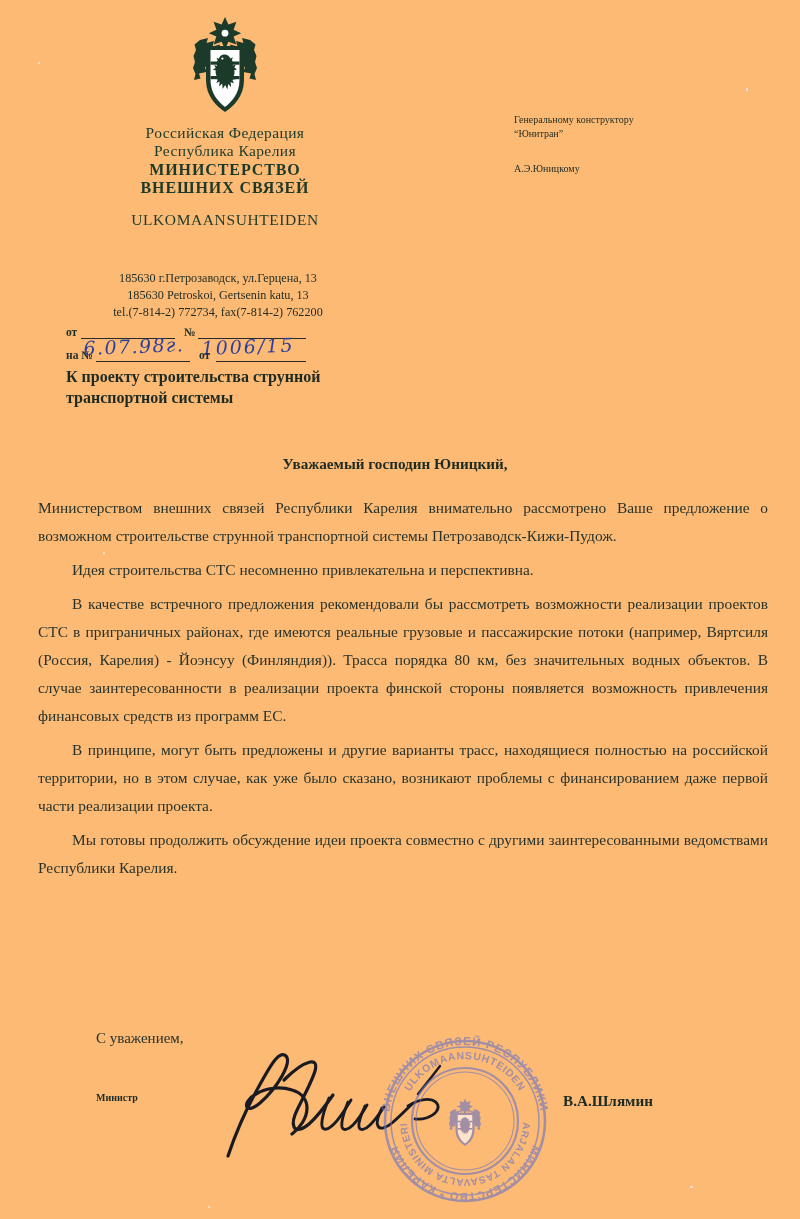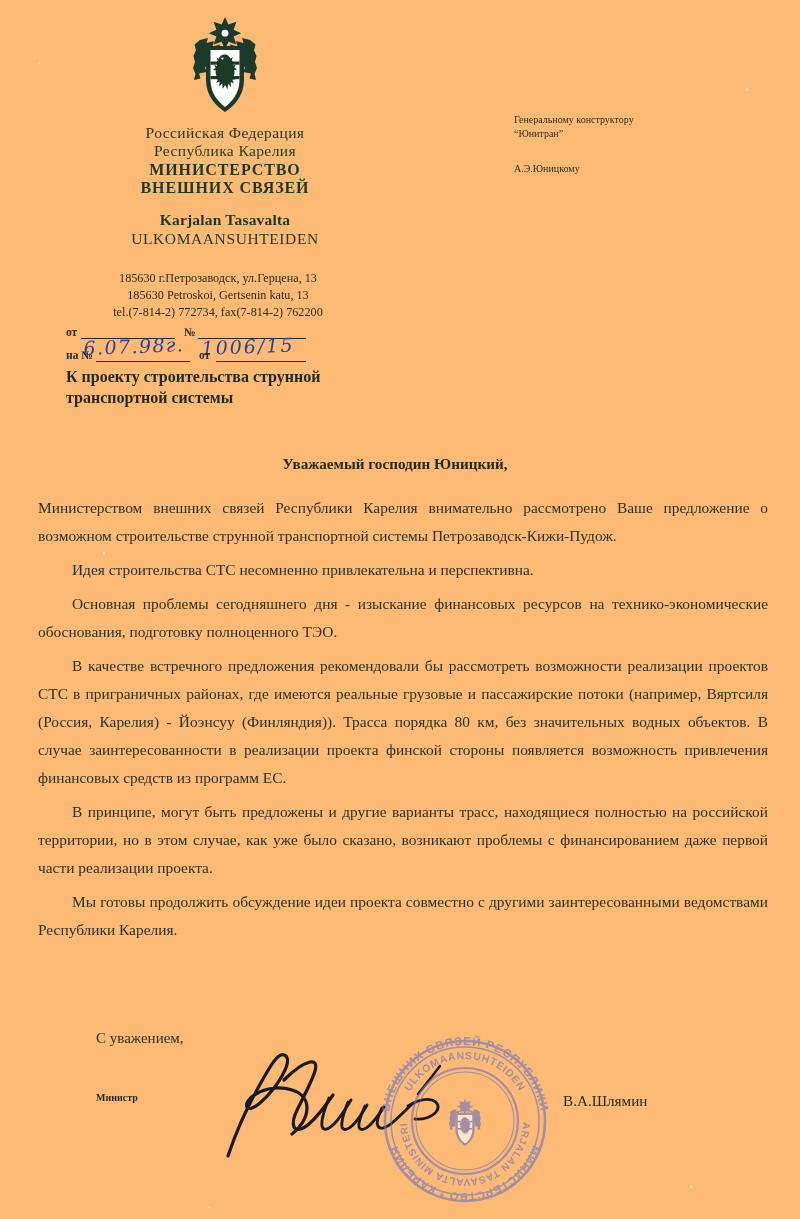--- a/index.html
+++ b/index.html
@@ -176,21 +176,21 @@
     top: 1092px;
     font-size: 10px;
     font-weight: bold;
     color: #1d2b22;
   }
   #minister-name {
     position: absolute;
     left: 563px;
     top: 1092px;
     font-size: 15.2px;
-    font-weight: normal;
+    font-weight: bold;
     color: #1d2b22;
   }
 
   #signature {
     position: absolute;
     left: 222px;
     top: 1036px;
     width: 230px;
     height: 140px;
     pointer-events: none;
@@ -238,21 +238,20 @@
           <circle cx="38.4" cy="42.6" r="1.1" fill="#ffffff"></circle>
         </g>
       </svg>
     </div>
 
     <div class="lh-line lh-ru-1">Российская Федерация</div>
     <div class="lh-line lh-ru-2">Республика Карелия</div>
     <div class="lh-line lh-ru-3">МИНИСТЕРСТВО</div>
     <div class="lh-line lh-ru-4">ВНЕШНИХ  СВЯЗЕЙ</div>
     <div class="lh-gap"></div>
-    <div class="lh-line lh-fi-1">Karjalan Tasavalta</div>
     <div class="lh-line lh-fi-2">ULKOMAANSUHTEIDEN</div>
   </div>
 
   <div id="contacts">
     <div>185630 г.Петрозаводск, ул.Герцена, 13</div>
     <div>185630 Petroskoi, Gertsenin katu, 13</div>
     <div>tel.(7-814-2) 772734, fax(7-814-2) 762200</div>
   </div>
 
   <div id="refblock">
@@ -281,21 +280,20 @@
     <div>Генеральному конструктору</div>
     <div>“Юнитран”</div>
     <span class="addressee-name">А.Э.Юницкому</span>
   </div>
 
   <div id="salutation">Уважаемый господин Юницкий,</div>
 
   <div id="body">
     <p>Министерством внешних связей Республики Карелия внимательно рассмотрено Ваше предложение о возможном строительстве струнной транспортной системы Петрозаводск-Кижи-Пудож.</p>
     <p class="indent">Идея строительства СТС несомненно привлекательна и перспективна.</p>
-    <p class="indent">Основная проблемы сегодняшнего дня - изыскание финансовых ресурсов на технико-экономические обоснования, подготовку полноценного ТЭО.</p>
     <p class="indent">В качестве встречного предложения рекомендовали бы рассмотреть возможности реализации проектов СТС в приграничных районах, где имеются реальные грузовые и пассажирские потоки (например, Вяртсиля (Россия, Карелия) - Йоэнсуу (Финляндия)). Трасса порядка 80 км, без значительных водных объектов. В случае заинтересованности в реализации проекта финской стороны появляется возможность привлечения финансовых средств из программ ЕС.</p>
     <p class="indent">В принципе, могут быть предложены и другие варианты трасс, находящиеся полностью на российской территории, но в этом случае, как уже было сказано, возникают проблемы с финансированием даже первой части реализации проекта.</p>
     <p class="indent">Мы готовы продолжить обсуждение идеи проекта совместно с другими заинтересованными ведомствами Республики Карелия.</p>
   </div>
 
   <div id="closing">С уважением,</div>
   <div id="minister-label">Министр</div>
   <div id="minister-name">В.А.Шлямин</div>
 
   <svg id="signature" viewBox="0 0 230 140" aria-hidden="true">

